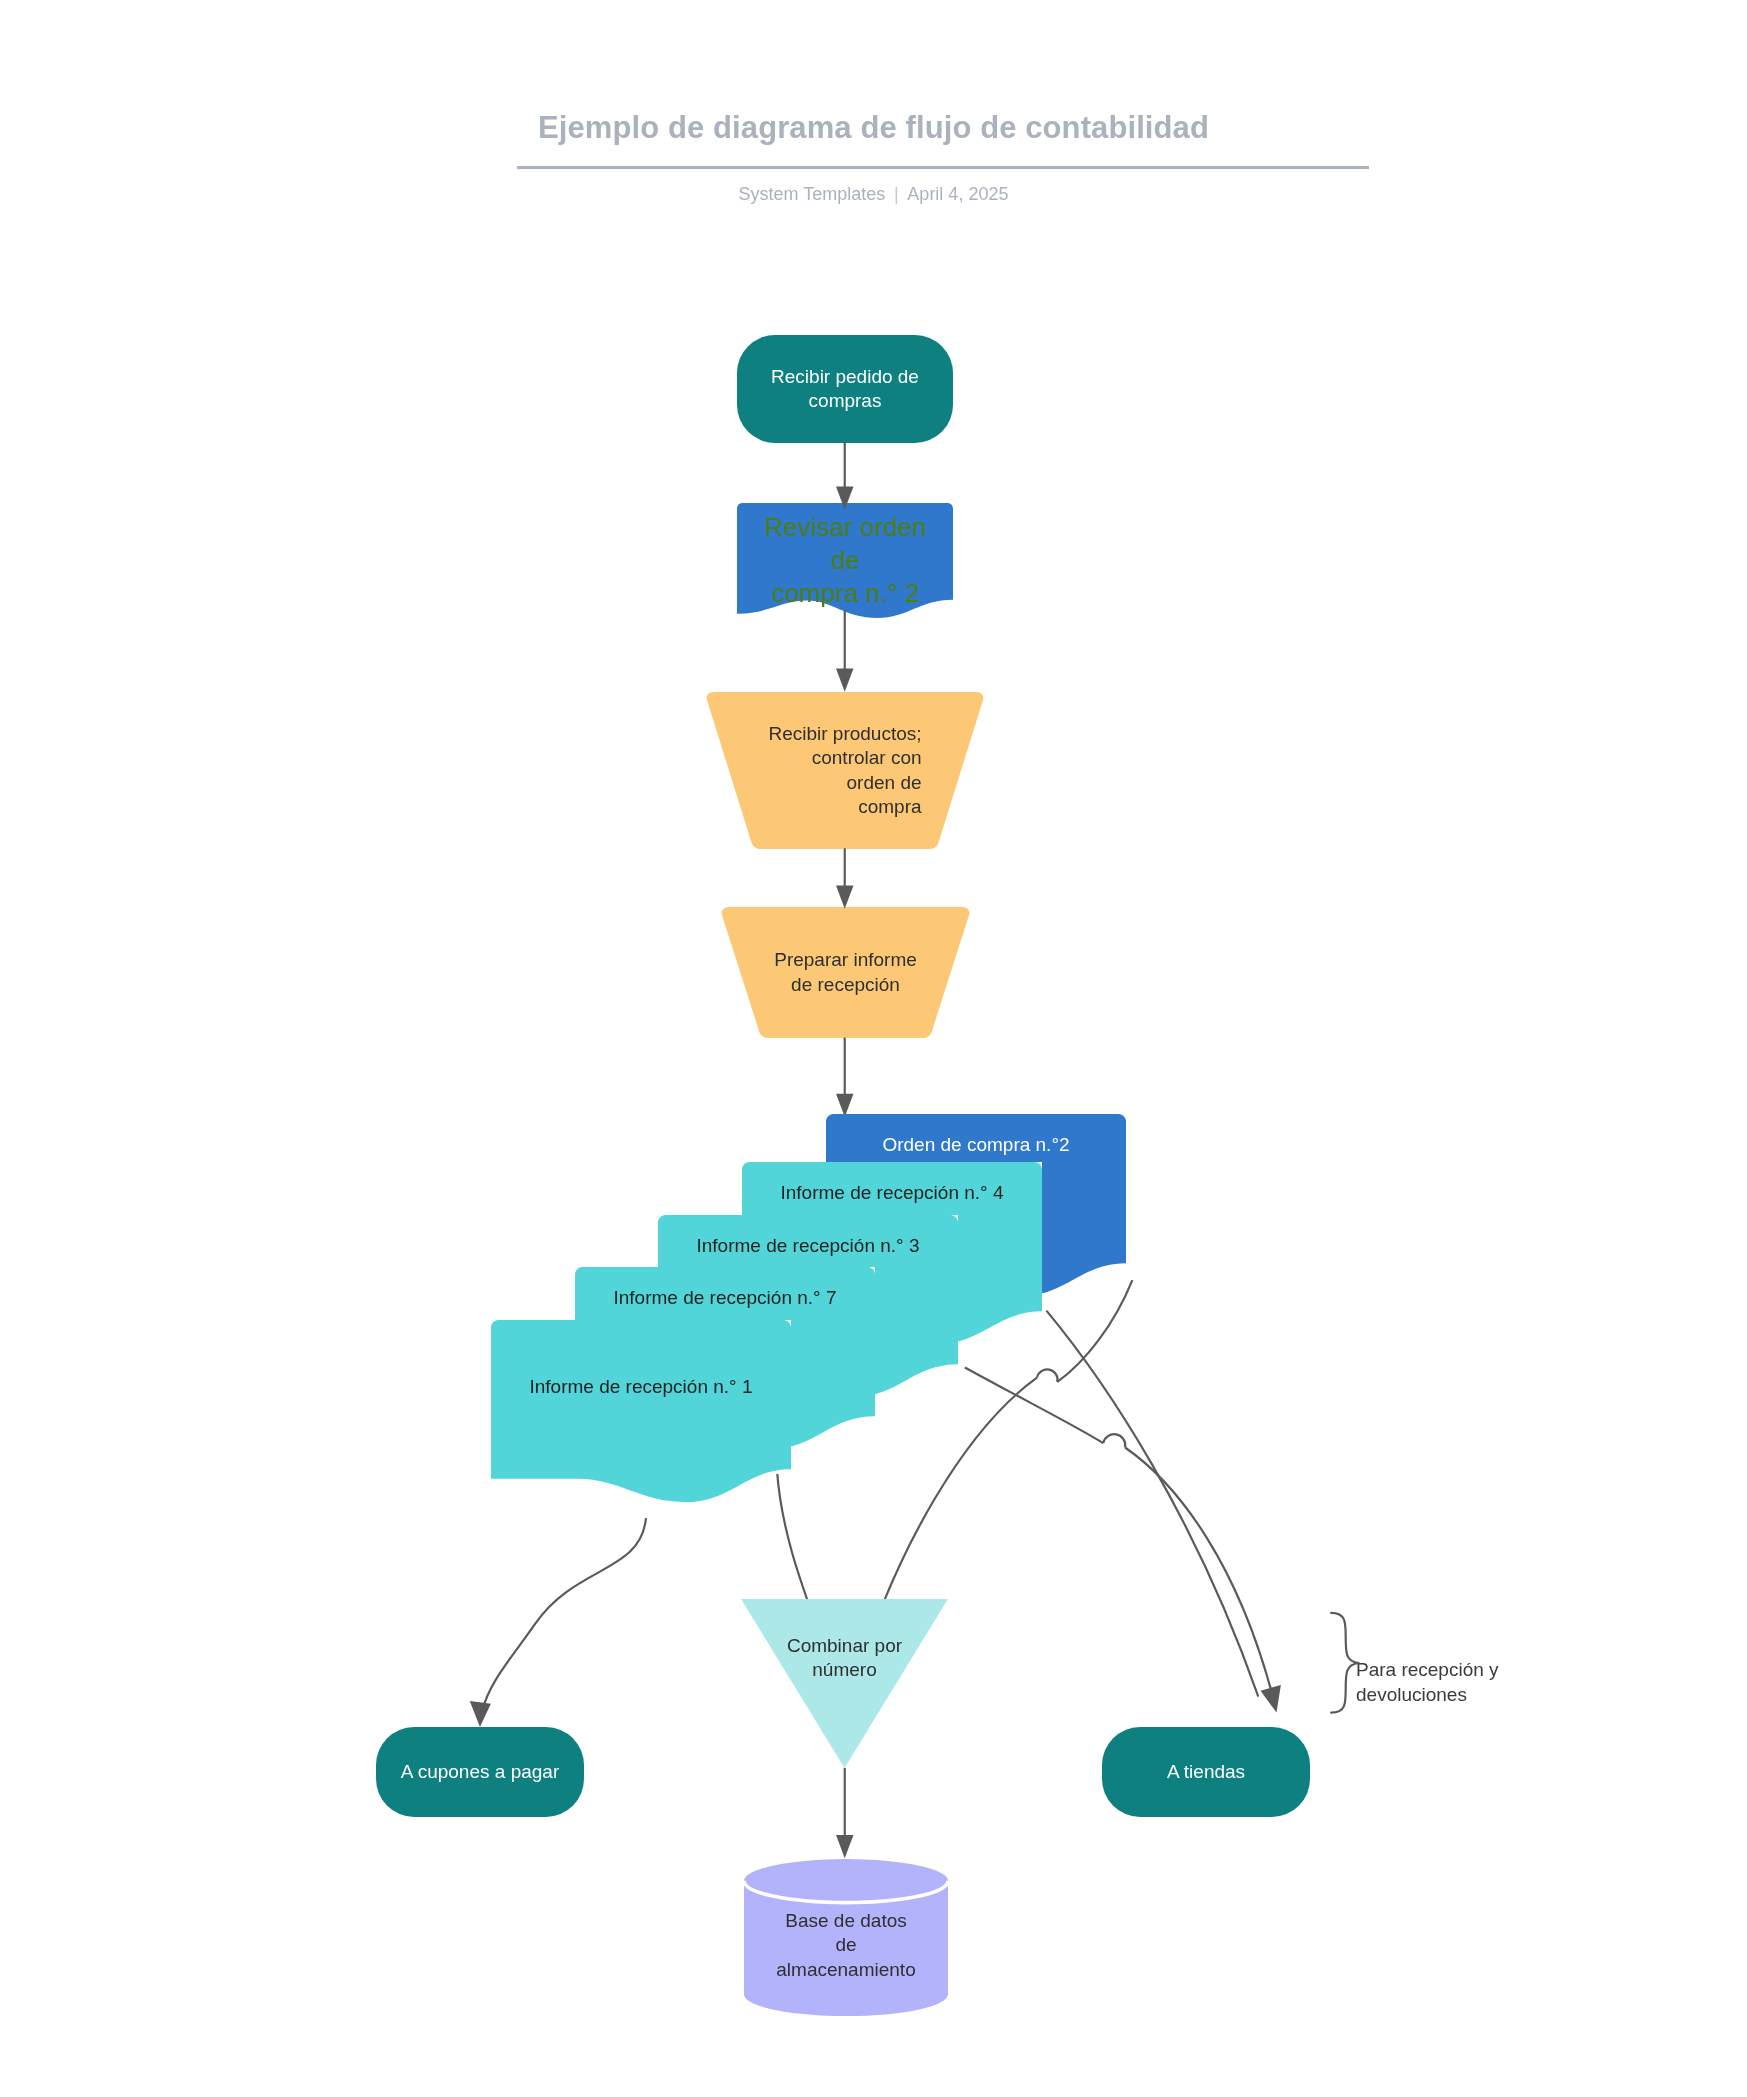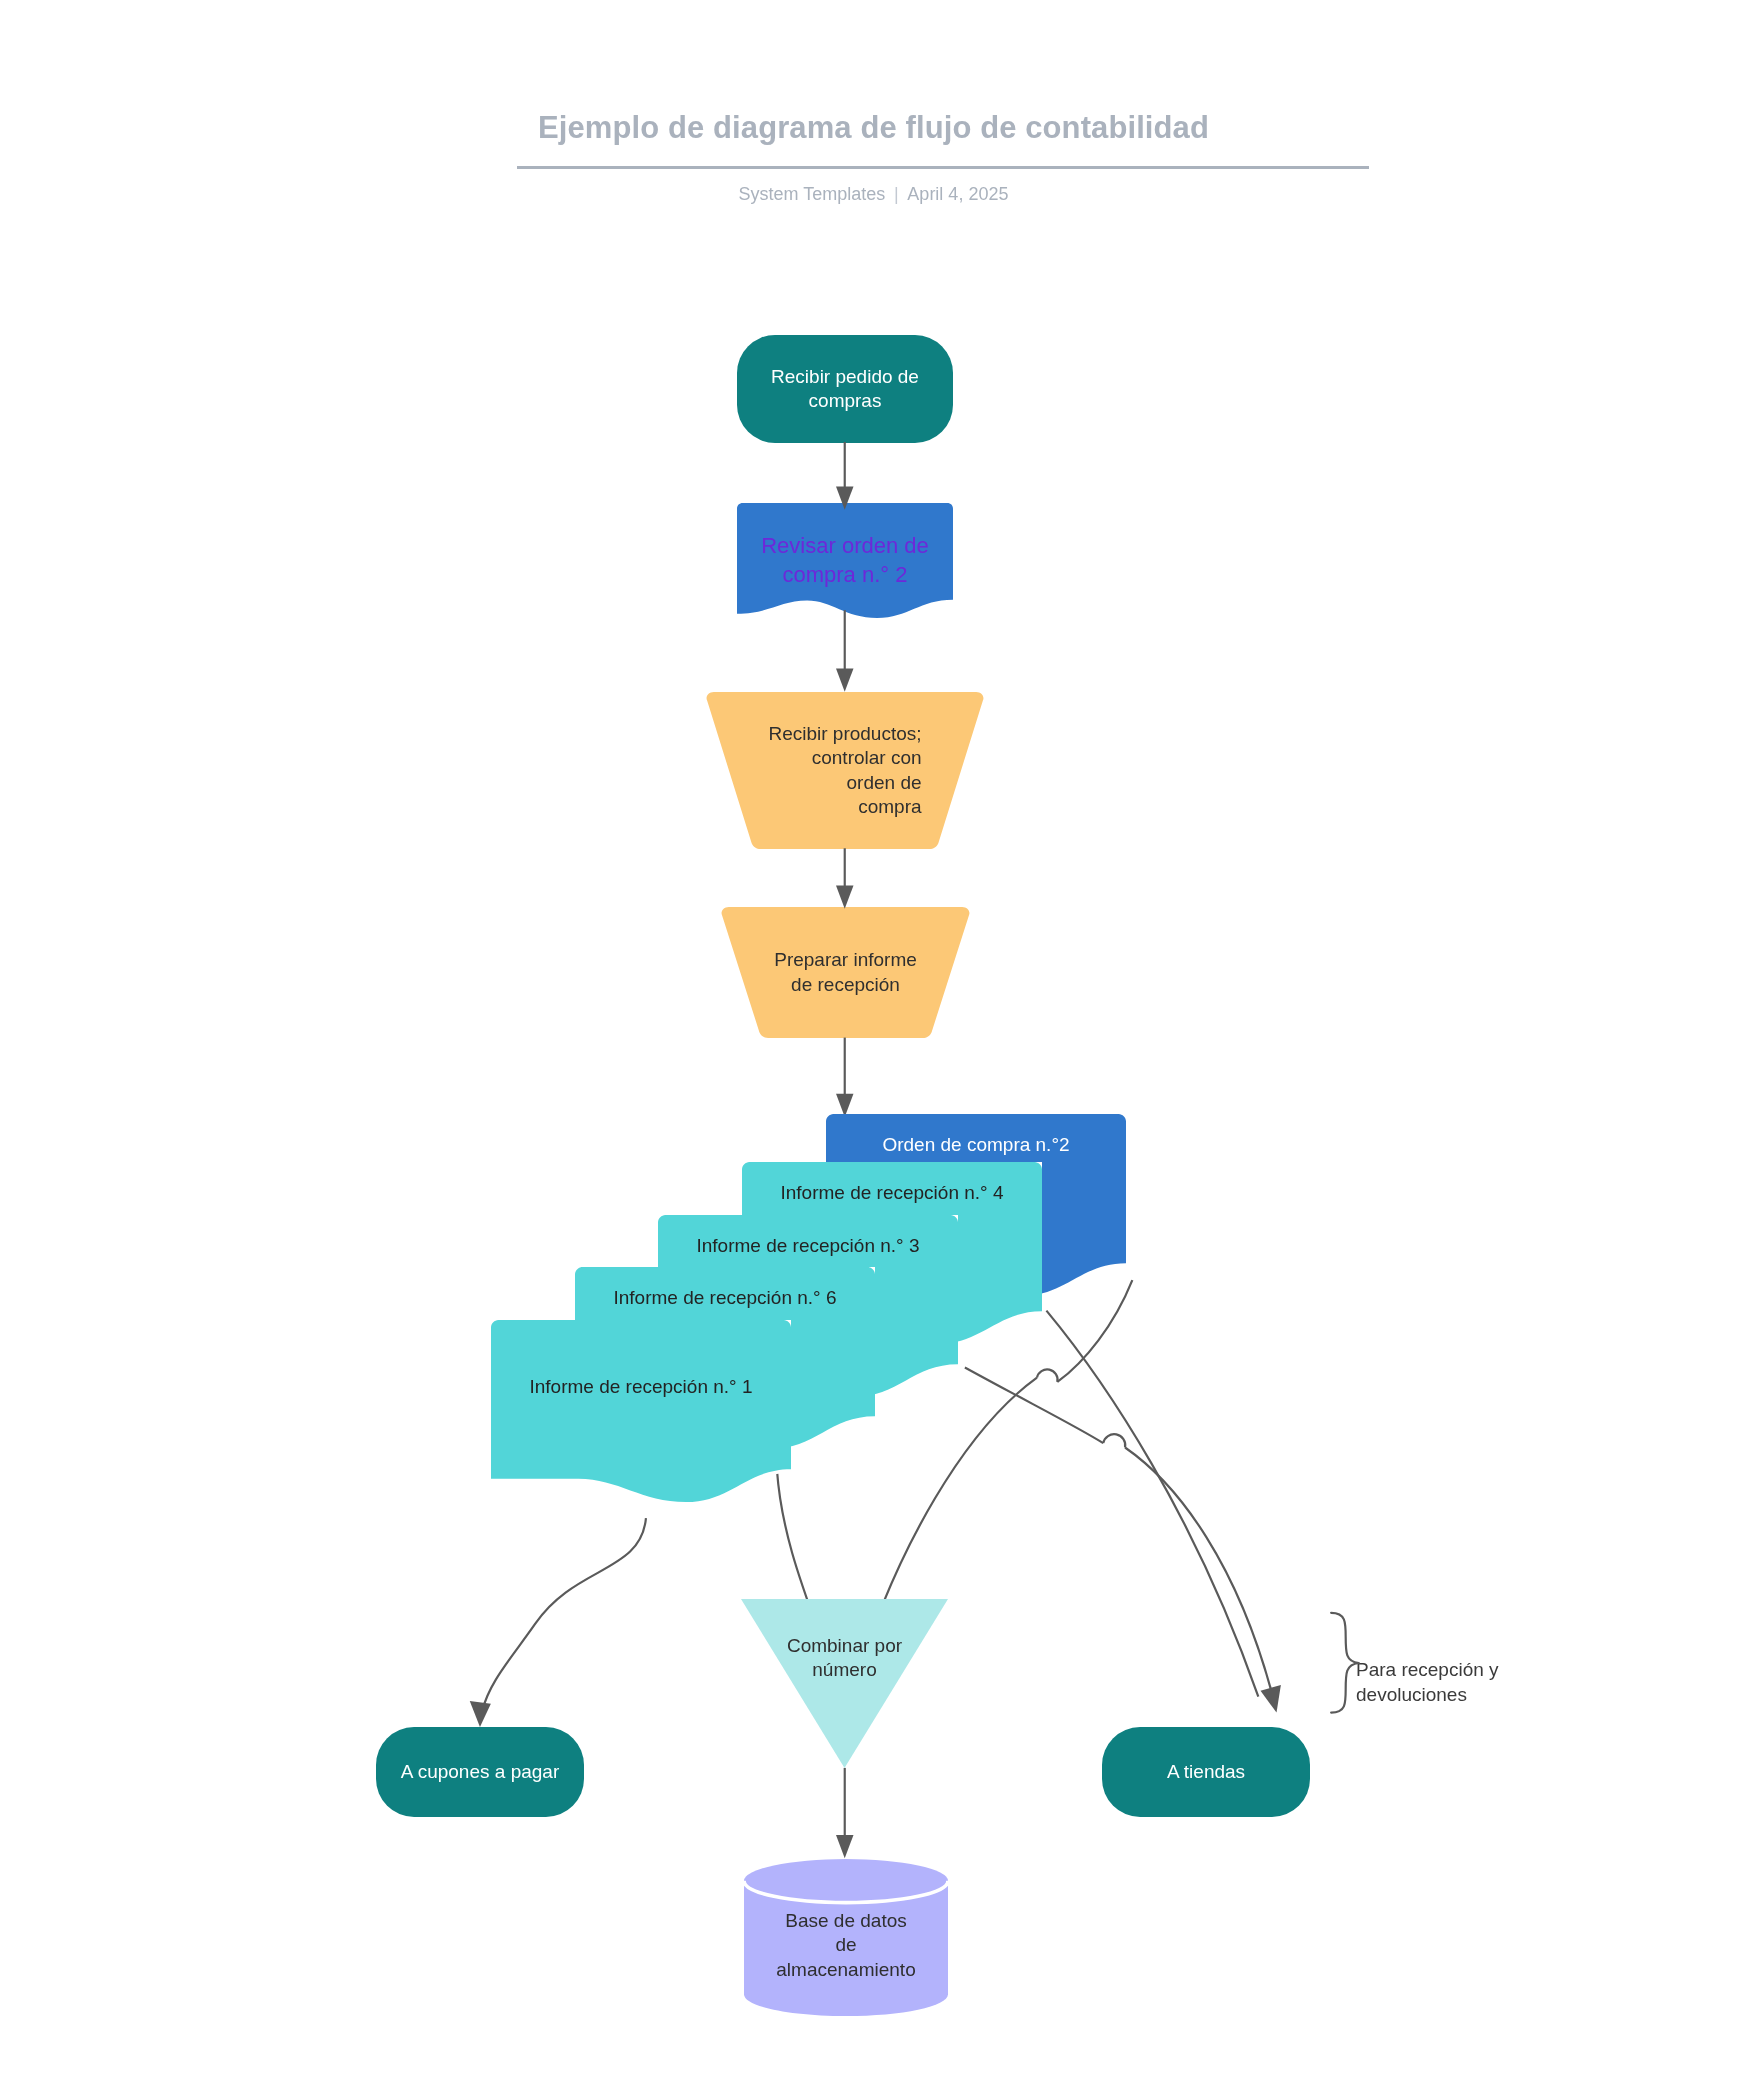--- a/index.html
+++ b/index.html
@@ -91,22 +91,22 @@
   }
   .docshape > svg {
     position: absolute;
     left: 0;
     top: 0;
     width: 100%;
     height: 100%;
     z-index: 1;
   }
   .docshape .node-label {
-    color: #6d28d9;
-    font-size: 22px;
+    color: #4d7c0f;
+    font-size: 26px;
   }
 
   
   .trapezoid > svg {
     position: absolute;
     left: 0; top: 0;
     width: 100%; height: 100%;
     z-index: 1;
   }
   .trapezoid .node-label {
@@ -329,21 +329,21 @@
     <svg viewBox="0 0 412 250" preserveAspectRatio="none" xmlns="http://www.w3.org/2000/svg">
       <path fill="#ffffff" d="M 4 -6 L 408 -6 C 414 -6 418 -2 418 4 L 418 209
                C 354 209 334 254 272 254
                C 210 254 179 222 124 222
                L -6 222 L -6 4 C -6 -2 -2 -6 4 -6 Z"></path>
       <path fill="#52D5D8" d="M 10 0 L 402 0 C 407 0 412 5 412 10 L 412 205
                C 350 205 330 250 268 250
                C 206 250 175 218 120 218
                L 0 218 L 0 10 C 0 5 5 0 10 0 Z"></path>
     </svg>
-    <span class="node-label" style="color:#232323;">Informe de recepción n.° 6</span>
+    <span class="node-label" style="color:#232323;">Informe de recepción n.° 7</span>
   </div>
 
   <div class="node stackdoc" style="left:491px; top:1320px; width:300px; height:182px; z-index:15;">
     <svg viewBox="0 0 412 250" preserveAspectRatio="none" xmlns="http://www.w3.org/2000/svg">
       <path fill="#ffffff" d="M 4 -6 L 408 -6 C 414 -6 418 -2 418 4 L 418 209
                C 354 209 334 254 272 254
                C 210 254 179 222 124 222
                L -6 222 L -6 4 C -6 -2 -2 -6 4 -6 Z"></path>
       <path fill="#52D5D8" d="M 10 0 L 402 0 C 407 0 412 5 412 10 L 412 205
                C 350 205 330 250 268 250

